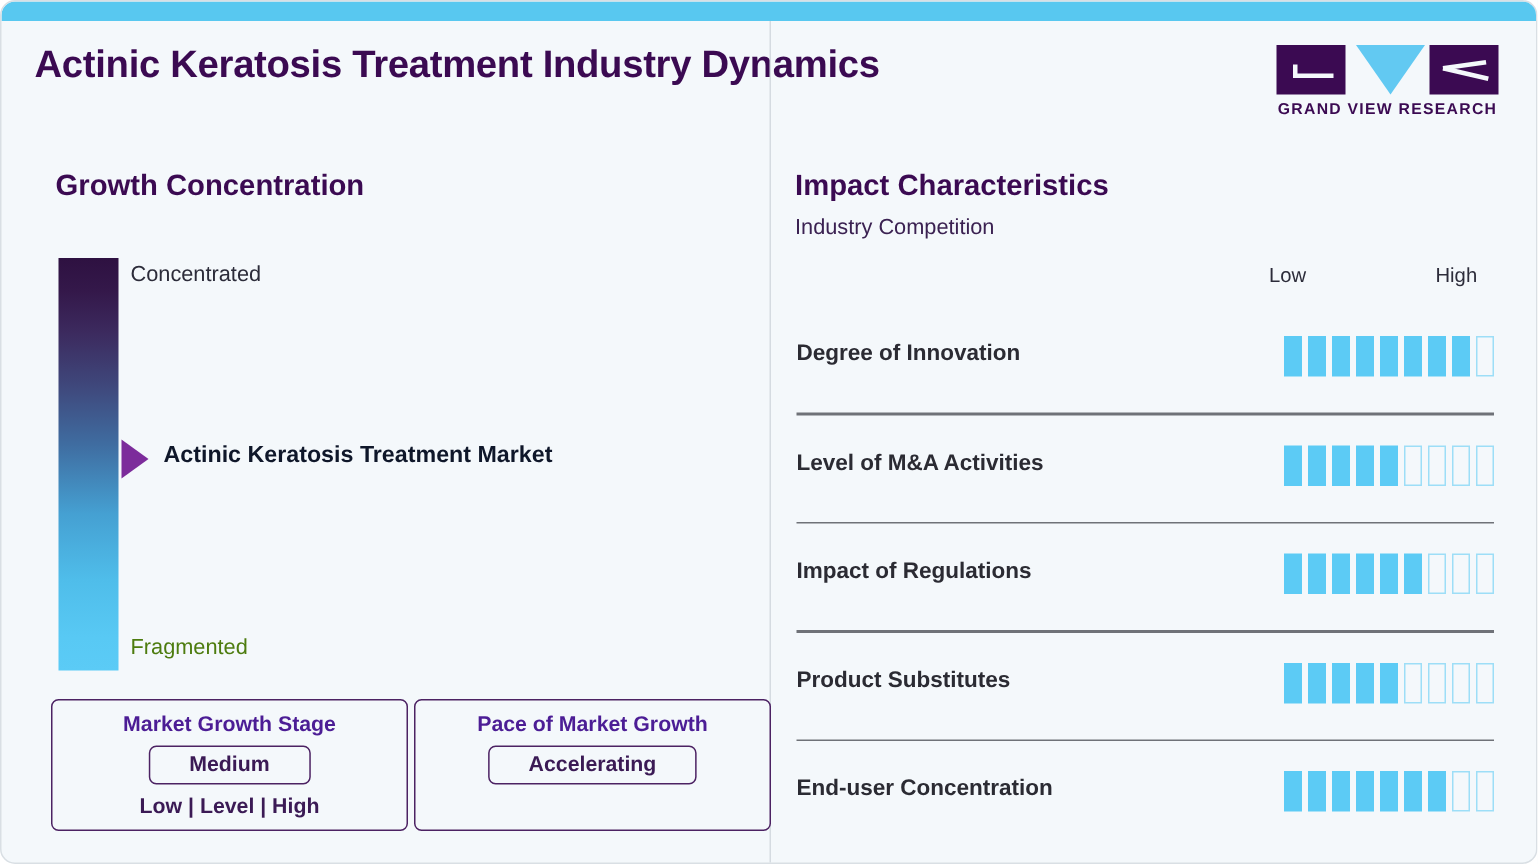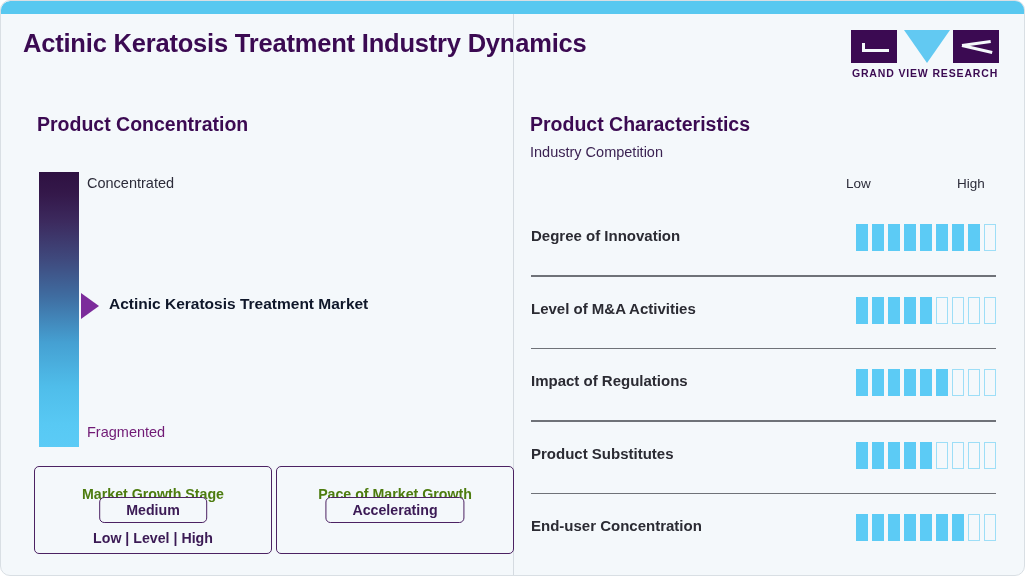--- a/index.html
+++ b/index.html
@@ -153,21 +153,21 @@
   #label-concentrated {
     position: absolute;
     left: 86px; top: 89px;
     font-size: 14.5px;
     color: #2c2c3a;
   }
   #label-fragmented {
     position: absolute;
     left: 86px; top: 338px;
     font-size: 14.5px;
-    color: #701a75;
+    color: #4d7c0f;
   }
   #market-marker {
     position: absolute;
     left: 80px;
     top: 207px;
     width: 0; height: 0;
     border-top: 13px solid transparent;
     border-bottom: 13px solid transparent;
     border-left: 18px solid #7c2c9b;
   }
@@ -192,22 +192,21 @@
   }
   #stat-box-growth { left: 33px; width: 238px; }
   #stat-box-pace   { left: 275px; width: 238px; text-decoration: underline; }
 
   .stat-title {
     position: absolute;
     top: 8px; left: 0; width: 100%;
     text-align: center;
     font-size: 14.2px;
     font-weight: bold;
-    color: #4d7c0f;
-    margin-top: 11px;
+    color: #4c1d95;
   }
   .stat-pill {
     position: absolute;
     top: 30px;
     left: 50%;
     transform: translateX(-50%);
     border: 1.4px solid #4c2263;
     border-radius: 5px;
     padding: 4px 26px;
     font-size: 14.2px;
@@ -331,21 +330,21 @@
           <div id="logo-r-slash2"></div>
         </div>
       </div>
       <div id="logo-text">GRAND VIEW RESEARCH</div>
     </div>
   </div>
 
   <div id="vertical-divider"></div>
 
   <div id="left-panel">
-    <div id="concentration-title">Product Concentration</div>
+    <div id="concentration-title">Growth Concentration</div>
 
     <div id="gradient-bar"></div>
 
     <div id="label-concentrated">Concentrated</div>
     <div id="label-fragmented">Fragmented</div>
 
     <div id="market-marker"></div>
     <div id="market-marker-label">Actinic Keratosis Treatment Market</div>
 
     <div class="stat-box" id="stat-box-growth">
@@ -354,21 +353,21 @@
       <div class="stat-scale">Low | Level | High</div>
     </div>
 
     <div class="stat-box" id="stat-box-pace">
       <div class="stat-title">Pace of Market Growth</div>
       <div class="stat-pill">Accelerating</div>
     </div>
   </div>
 
   <div id="right-panel">
-    <div id="characteristics-title">Product Characteristics</div>
+    <div id="characteristics-title">Impact Characteristics</div>
     <div id="characteristics-subtitle">Industry Competition</div>
 
     <div id="scale-low">Low</div>
     <div id="scale-high">High</div>
 
     <div id="rows">
         <div class="char-row">
           <div class="char-label">Degree of Innovation</div>
           <div class="char-bars">
             <div class="tick filled"></div>

